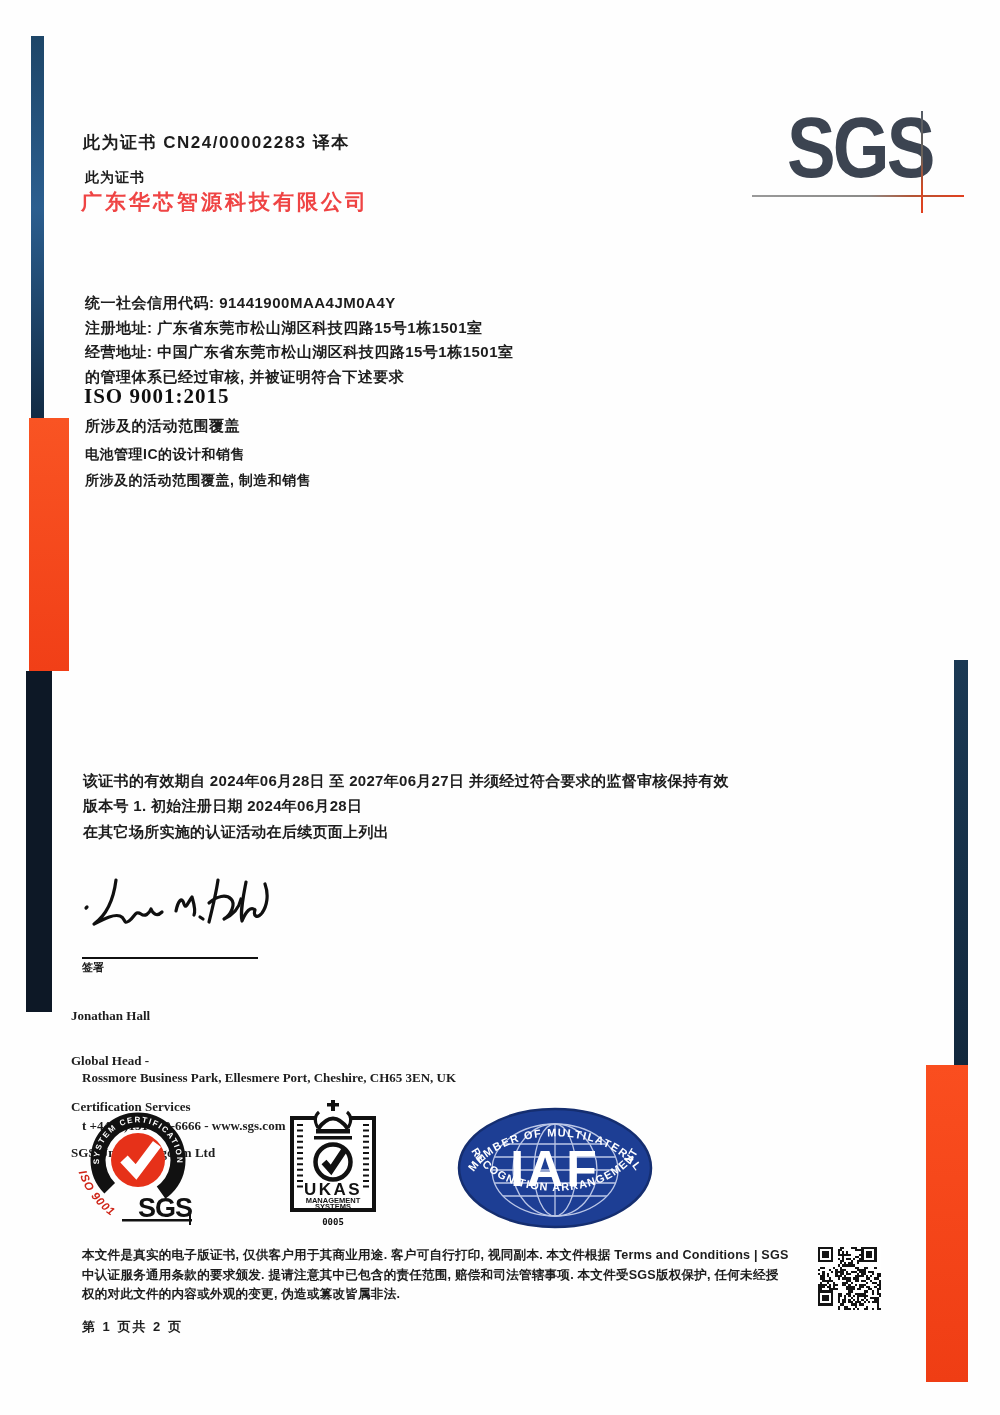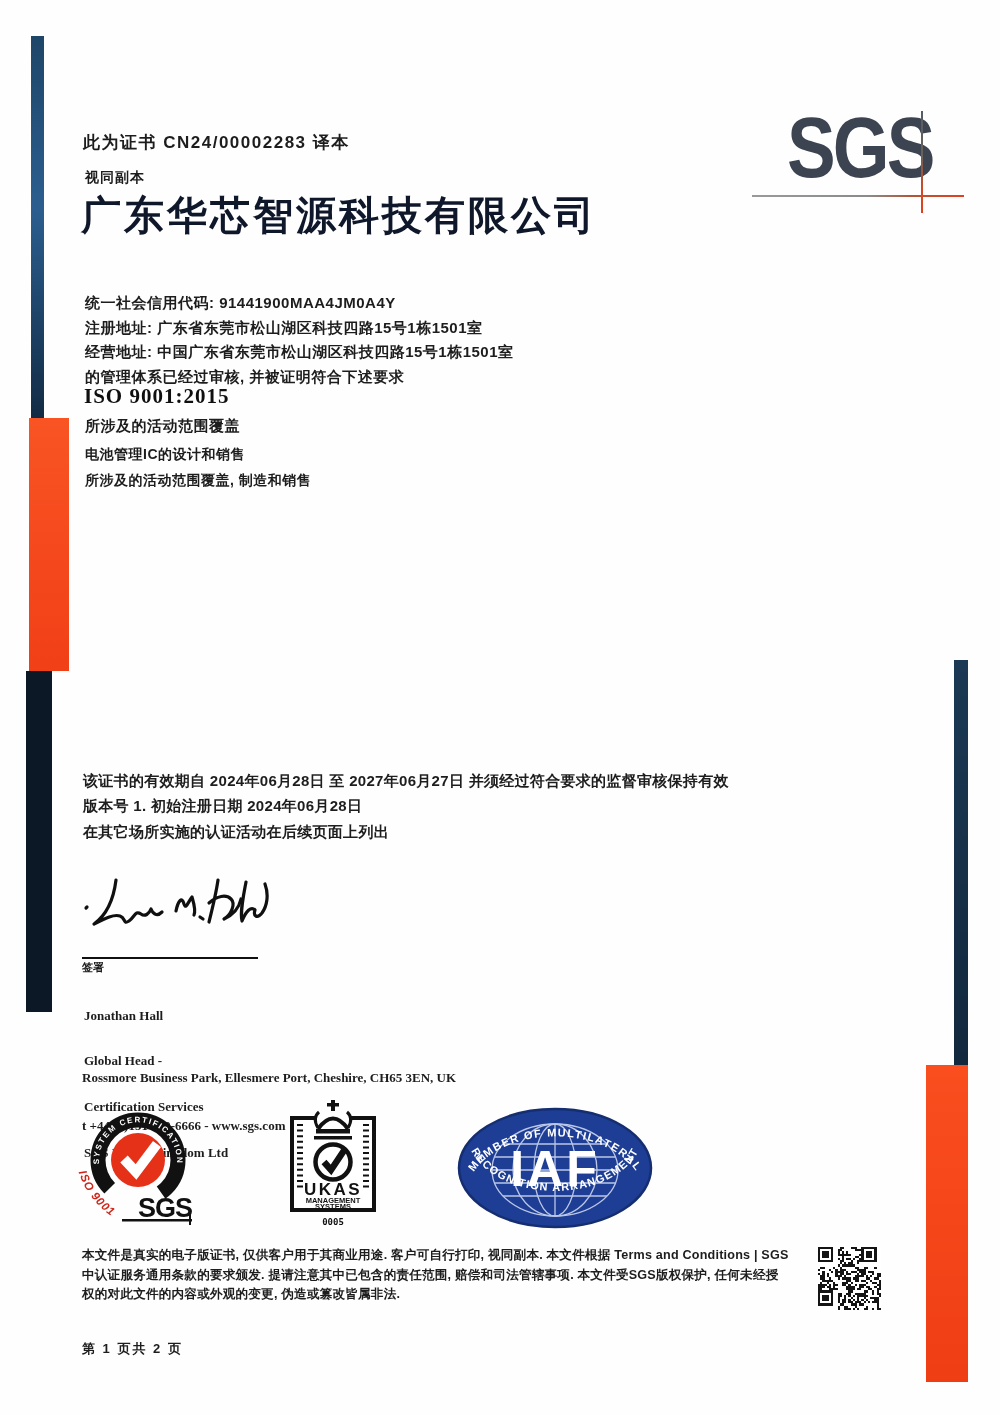--- a/index.html
+++ b/index.html
@@ -9,37 +9,37 @@
     font-family:"Liberation Sans","DejaVu Sans",sans-serif;
     color:#1d1d1d;
   }
   .abs{position:absolute;}
   .bar{position:absolute;}
   .cjk{font-family:"Liberation Sans","DejaVu Sans",sans-serif;}
   .mono{font-family:Liberation Serif, serif;}
 
   .cert-no{left:83px;top:131px;font-size:17px;font-weight:600;letter-spacing:1.5px;}
   .org-intro{left:85px;top:169px;font-size:14px;font-weight:600;letter-spacing:1px;}
-  .company{left:81px;top:188px;font-size:40px;font-weight:900;letter-spacing:3px;color:#0f172a;}
+  .company{left:81px;top:188px;font-size:21px;font-weight:900;letter-spacing:3px;color:#ef4444;}
 
   .info-block{left:85px;top:291px;font-size:15px;font-weight:600;line-height:24.7px;letter-spacing:0.5px;}
   .iso{left:84px;top:384px;font-size:21px;font-weight:700;letter-spacing:1px;color:#0f0f0f;}
   .scope-intro{left:85px;top:417px;font-size:15px;font-weight:700;letter-spacing:0.5px;}
   .scope-block{left:85px;top:441px;font-size:14px;font-weight:700;line-height:26px;letter-spacing:0.5px;}
   .validity-block{left:83px;top:752px;font-size:15px;font-weight:700;line-height:25.3px;letter-spacing:0.3px;margin-top:16px;}
 
   .sig-line{left:82px;top:957px;width:176px;height:2px;background:#101010;}
   .sig-label{left:82px;top:960px;font-size:11px;font-weight:700;}
-  .eng-block{left:84px;top:977px;font-size:13px;font-weight:600;line-height:15.3px;white-space:pre;}
+  .eng-block{left:71px;top:977px;font-size:13px;font-weight:600;line-height:15.3px;white-space:pre;}
   .addr-block{left:82px;top:1038px;font-size:13px;font-weight:600;line-height:16px;white-space:pre;}
   .verify-note{left:82px;top:1078px;font-size:14px;font-weight:700;letter-spacing:0.4px;}
 
   .legal-block{left:82px;top:1246px;font-size:12.6px;font-weight:600;line-height:19.6px;letter-spacing:0.2px;width:745px;}
   .legal-block div{white-space:nowrap;}
-  .page-indicator{left:82px;top:1318px;font-size:13px;font-weight:700;letter-spacing:2px;margin-top:22px;}
+  .page-indicator{left:82px;top:1318px;font-size:13px;font-weight:700;letter-spacing:2px;}
 
   
   .sgs-logo{left:745px;top:103px;width:235px;height:120px;}
   .sgs-word{position:absolute;left:42px;top:2px;font-size:76px;line-height:76px;font-weight:900;
     color:#3c4451;letter-spacing:-3px;transform:scale(0.96,1.12);transform-origin:left top;}
   .sgs-hline{position:absolute;left:7px;top:92px;width:212px;height:2px;
     background:linear-gradient(to right,#9a9a9a 0%,#8a8a88 55%,#b35535 75%,#e2401f 100%);}
   .sgs-vline{position:absolute;left:176px;top:8px;width:2px;height:102px;
     background:linear-gradient(#555c66 0%,#6b6259 45%,#d04a24 75%,#e2401f 100%);}
 </style>
@@ -54,21 +54,21 @@
   <div class="bar" style="left:954px;top:660px;width:14px;height:405px;background:linear-gradient(180deg,#1b3954,#12283d);"></div>
   <div class="bar" style="left:926px;top:1065px;width:42px;height:317px;background:linear-gradient(180deg,#fa4e1f,#ef3d14);"></div>
 
   <div class="abs sgs-logo">
     <span class="sgs-word">SGS</span>
     <div class="sgs-hline"></div>
     <div class="sgs-vline"></div>
   </div>
 
   <div class="abs cert-no cjk">此为证书 CN24/00002283 译本</div>
-  <div class="abs org-intro cjk">视同副本</div>
+  <div class="abs org-intro cjk">此为证书</div>
   <div class="abs company cjk">广东华芯智源科技有限公司</div>
 
   <div class="abs info-block cjk">
     <div>统一社会信用代码: 91441900MAA4JM0A4Y</div>
     <div>注册地址: 广东省东莞市松山湖区科技四路15号1栋1501室</div>
     <div>经营地址: 中国广东省东莞市松山湖区科技四路15号1栋1501室</div>
     <div>的管理体系已经过审核, 并被证明符合下述要求</div>
   </div>
   <div class="abs iso mono">ISO 9001:2015</div>
 

